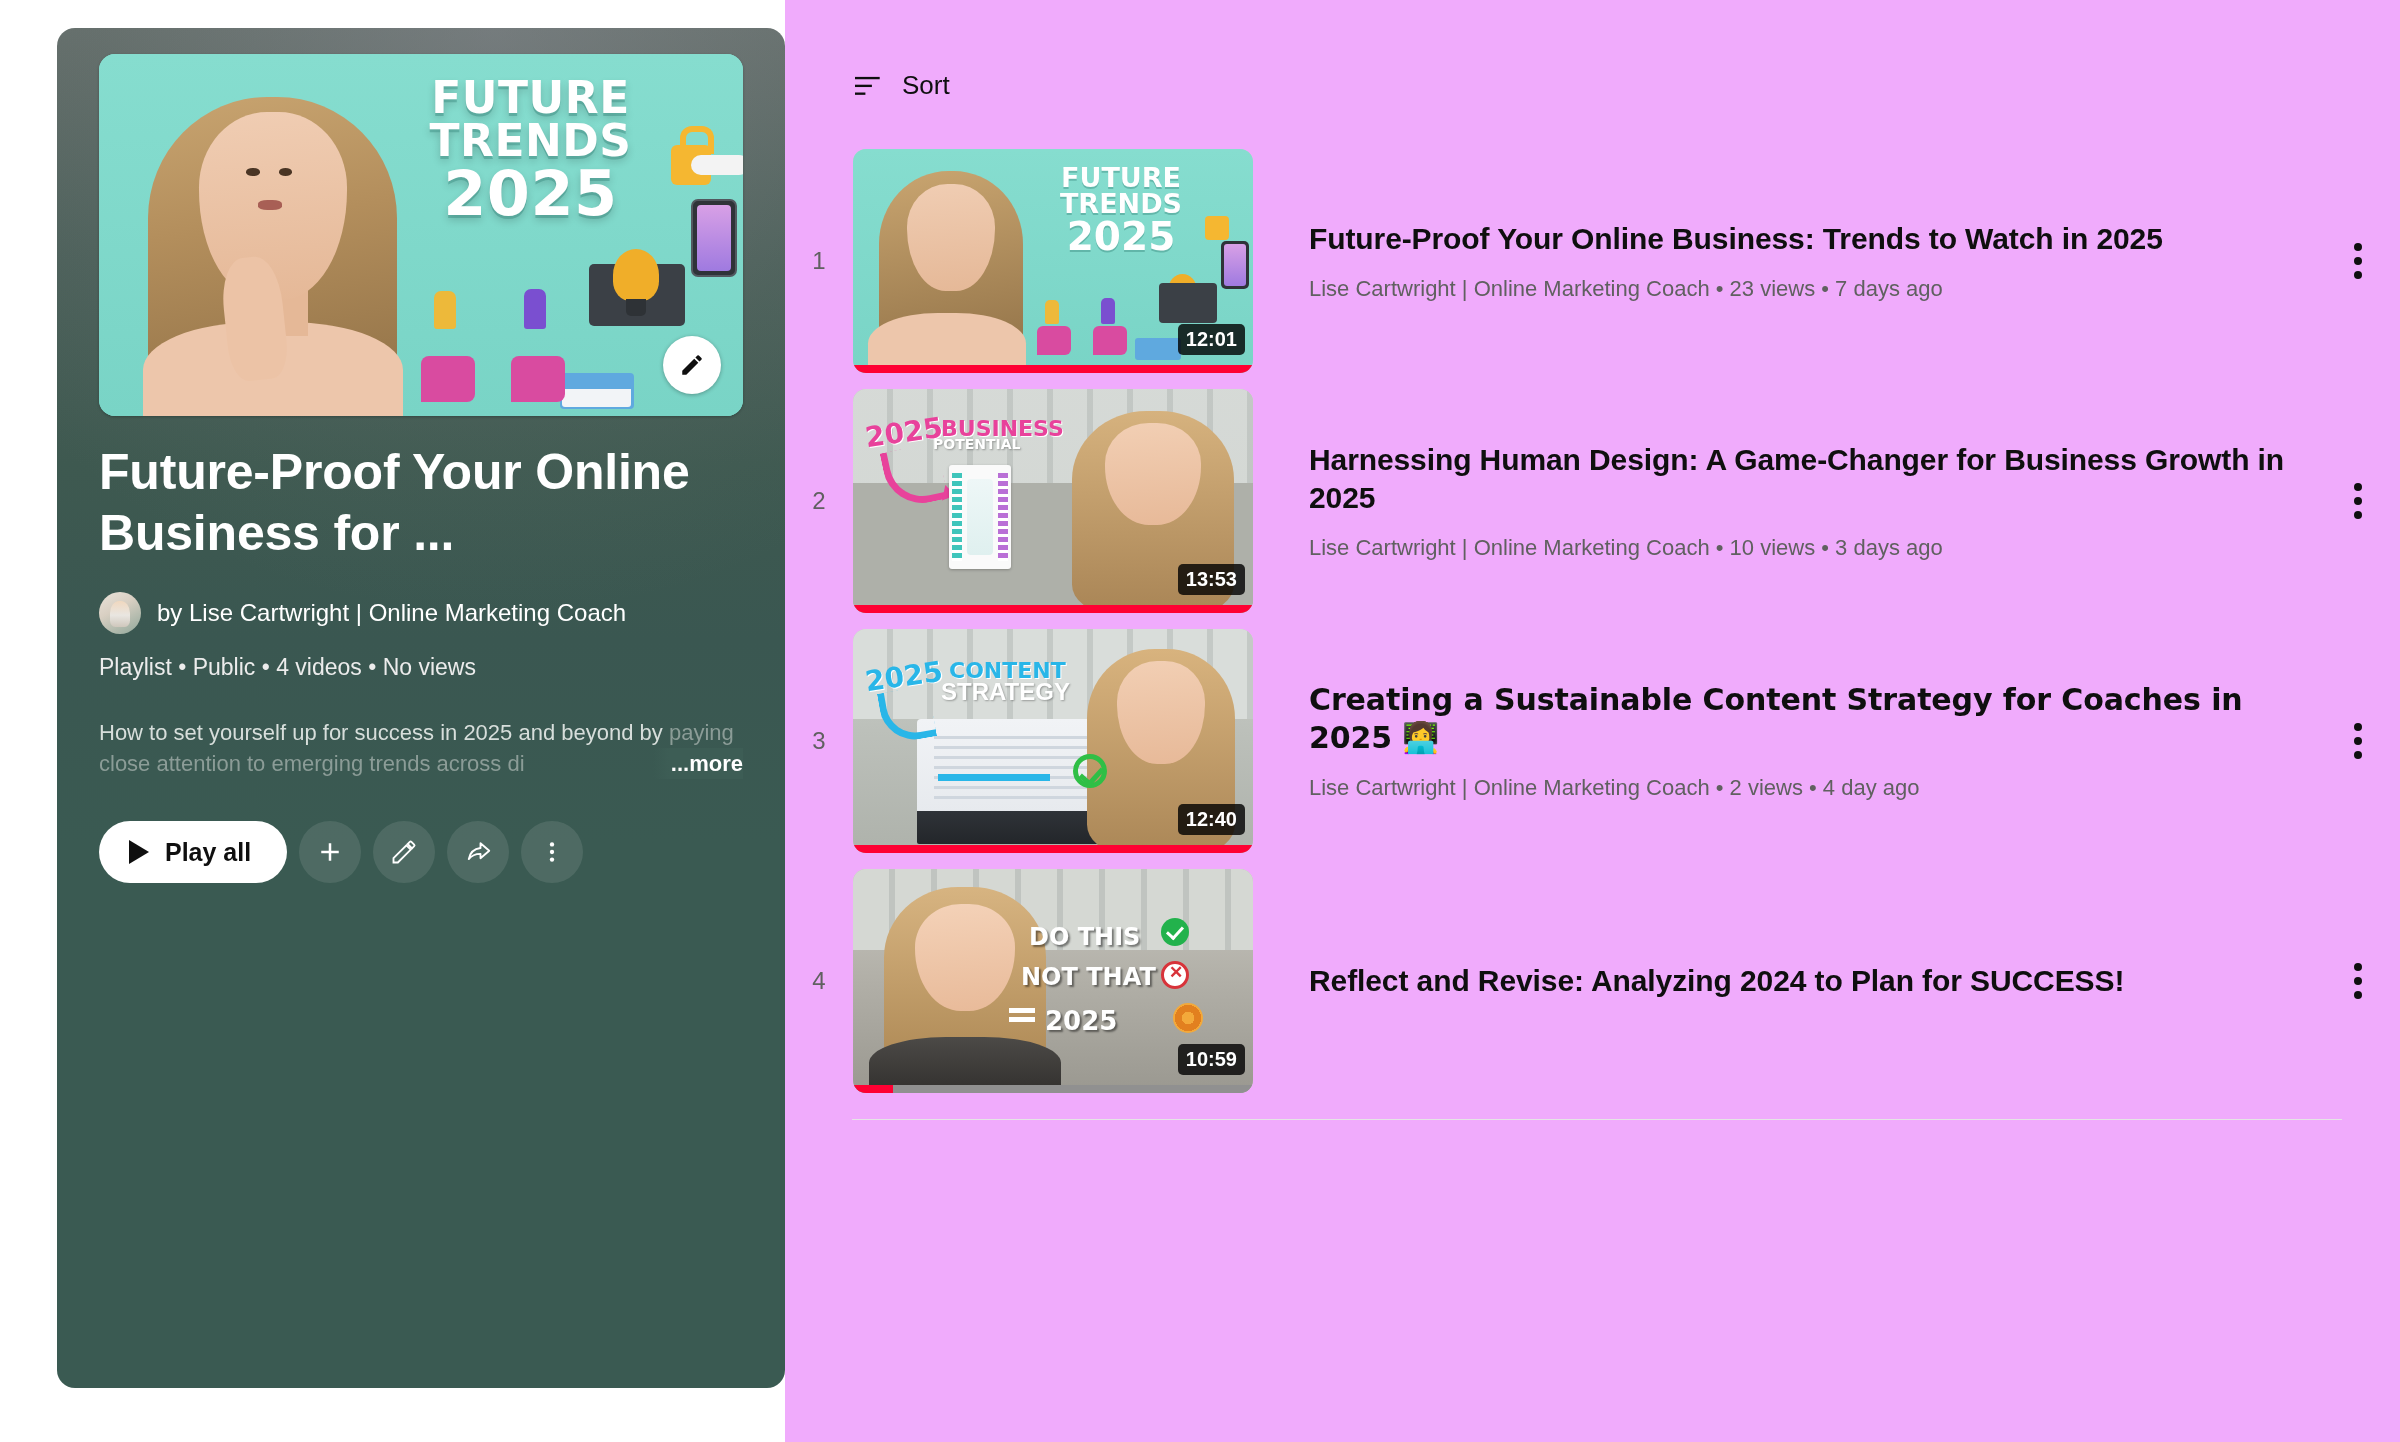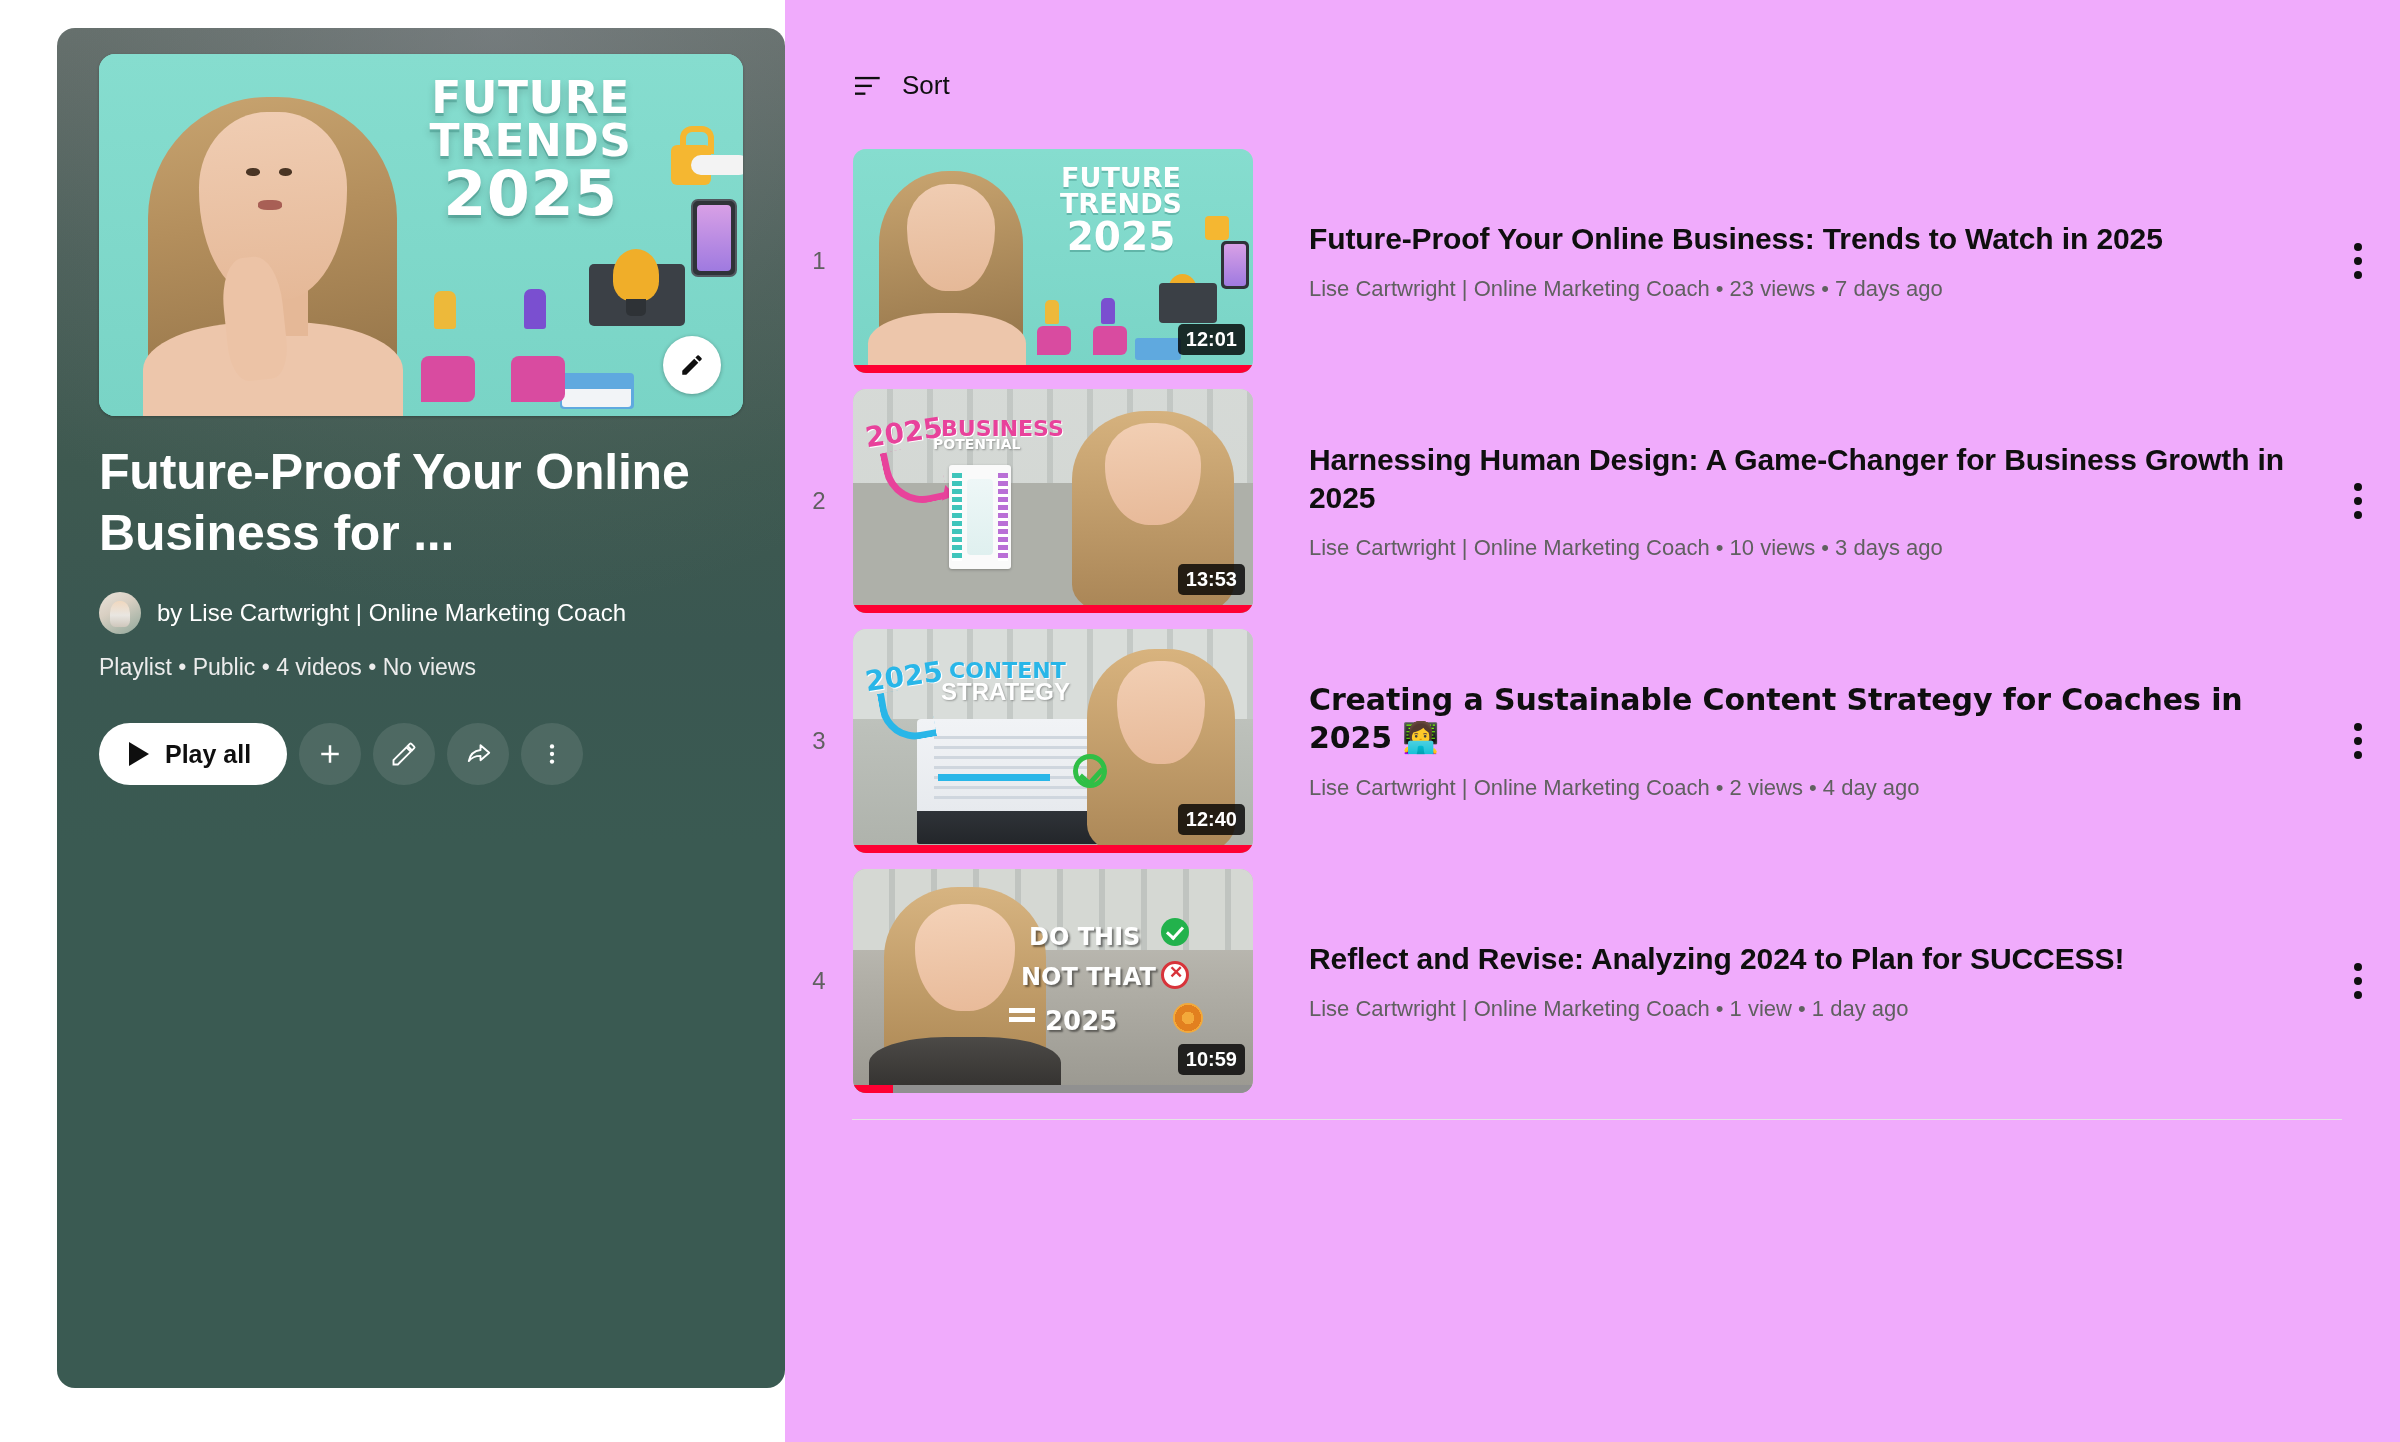--- a/index.html
+++ b/index.html
@@ -395,20 +395,25 @@
 
       <div class="pl-title">Future-Proof Your Online Business for ...</div>
 
       <div class="pl-owner">
         <div class="avatar"></div>
         <div class="pl-owner-name">by Lise Cartwright | Online Marketing Coach</div>
       </div>
 
       <div class="pl-meta">Playlist • Public • 4 videos • No views</div>
 
+      <div class="pl-desc">
+        <span>How to set yourself up for success in 2025 and beyond by</span>
+        <span class="fade-word">paying close attention to emerging trends across di</span>
+        <span class="pl-more">...more</span>
+      </div>
 
       <div class="pl-actions">
         <button class="play-all">
           <span class="play-tri"></span>
           <span>Play all</span>
         </button>
 
         <div class="circ-btn">
           <svg width="30" height="30" viewBox="0 0 24 24">
             <path d="M11 5h2v14h-2z" fill="#ffffff"></path>
@@ -583,21 +588,20 @@
               <div class="no"></div>
               <div class="dart"></div>
           </div>
           <div class="dur">10:59</div>
           <div class="vprog">
             <div class="vprog-fill" style="width: 10%;"></div>
           </div>
         </div>
         <div class="vinfo">
           <div class="vtitle">Reflect and Revise: Analyzing 2024 to Plan for SUCCESS!</div>
-          <div class="vmeta">Lise Cartwright | Online Marketing Coach • 1 view • 1 day ago</div>
         </div>
         <div class="kebab">
           <i></i>
             <i></i>
             <i></i>
         </div>
       </div>
 
     </div>
 

